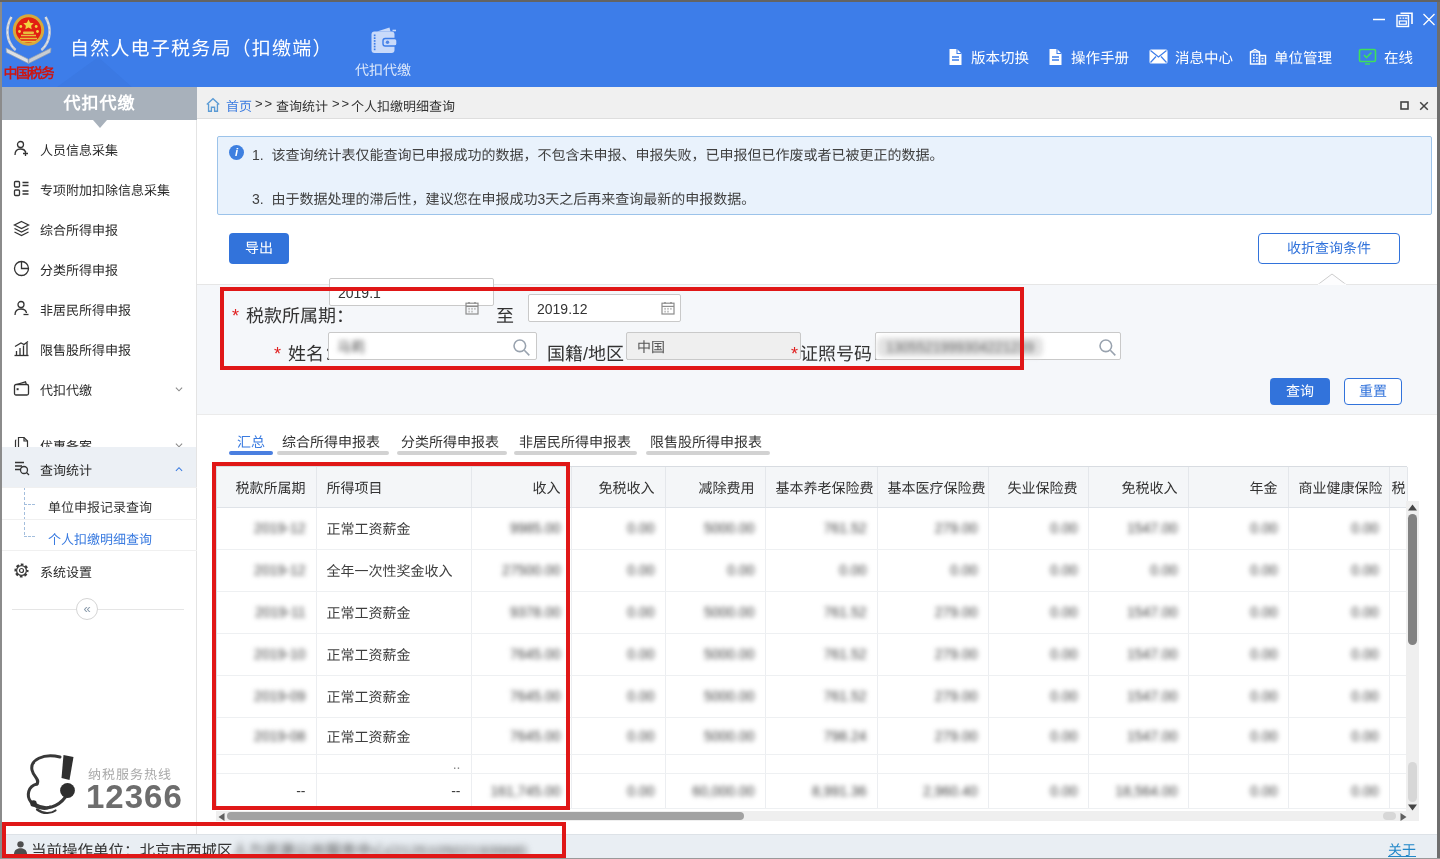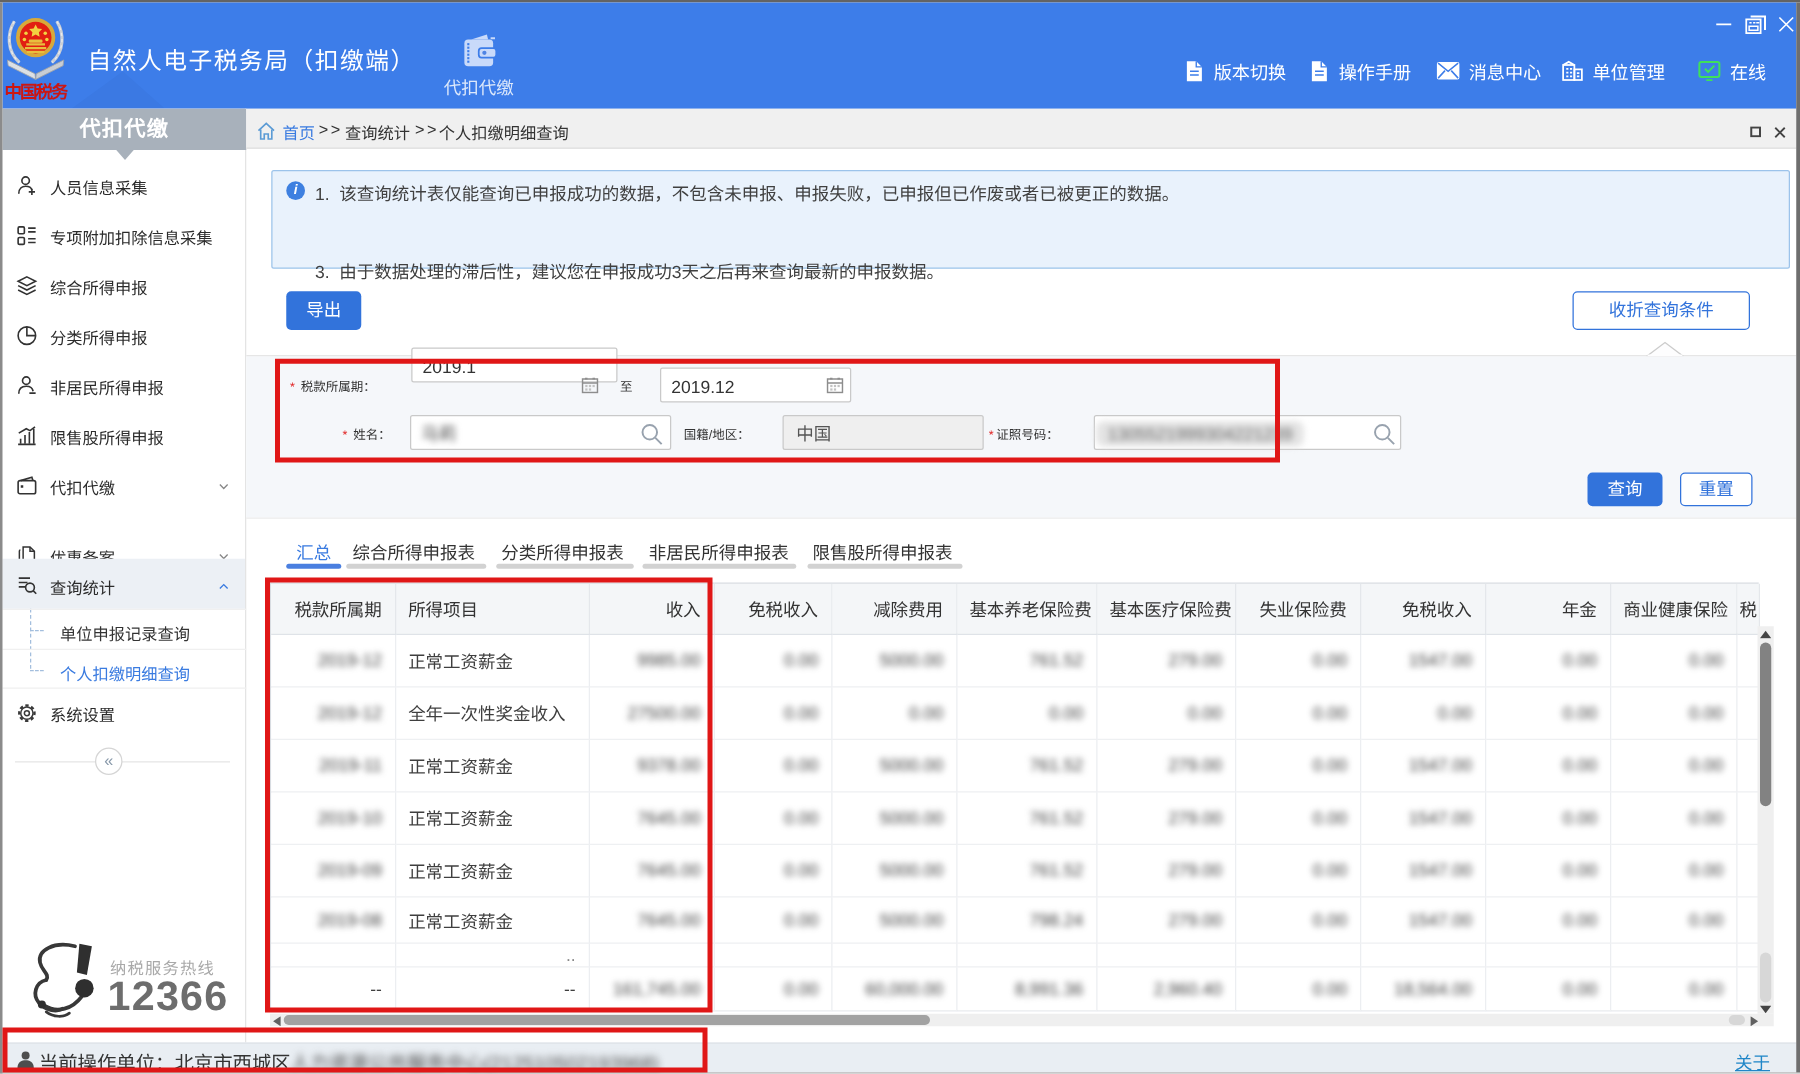--- a/index.html
+++ b/index.html
@@ -62,21 +62,21 @@
 .btn-line { background:#fff; color:#3273db; font-size:14px; border:1px solid #3273db; border-radius:4px; text-align:center; }
 #btn-export { left:229px; top:233px; width:60px; height:31px; line-height:31px; }
 #btn-fold { left:1258px; top:233px; width:142px; height:31px; line-height:29px; }
 #divider1 { left:197px; top:284px; width:1240px; height:1px; background:#e6e6e6; }
 #caret { left:1317px; top:273px; }
 #divider2 { left:197px; top:414px; width:1240px; height:1px; background:#ebebeb; }
 #btn-query { left:1270px; top:378px; width:60px; height:27px; line-height:27px; }
 #btn-reset { left:1344px; top:378px; width:58px; height:27px; line-height:25px; }
 
 
-.flabel { font-size:10px; color:#333; }
+.flabel { font-size:18px; color:#333; }
 .flabel .st { color:#e02020; margin-right:2px; }
 .finput { position:absolute; height:28px; line-height:28px; border:1px solid #c9c9c9; border-radius:2px; background:#fff; font-size:14px; color:#333; padding-left:8px; }
 .finput.dis { background:#efefef; color:#555; }
 .fic { position:absolute; }
 
 
 .tabtx { position:absolute; top:431px; font-size:14px; color:#333; }
 .tabtx.on { color:#3a7be0; }
 .tabun { position:absolute; top:451px; height:4px; border-radius:2px; background:#d2d2d2; }
 .tabun.on { background:#4a7fe0; }
@@ -346,21 +346,21 @@
         <rect x="1" y="1" width="7" height="7"></rect>
       </svg>
   <svg class="wbtn" style="left:1222px" width="10" height="10" viewBox="0 0 10 10" stroke="#444" stroke-width="1.5">
         <path d="M1.2 1.2 L8.8 8.8 M8.8 1.2 L1.2 8.8"></path>
       </svg>
 </div>
 
 <div class="abs" id="infobox">
   <div class="i">i</div>
   <div class="ln" style="top:7px">1.&nbsp; 该查询统计表仅能查询已申报成功的数据，不包含未申报、申报失败，已申报但已作废或者已被更正的数据。</div>
-  <div class="ln" style="top:69px">3.&nbsp; 由于数据处理的滞后性，建议您在申报成功3天之后再来查询最新的申报数据。</div>
+  <div class="ln" style="top:51px">3.&nbsp; 由于数据处理的滞后性，建议您在申报成功3天之后再来查询最新的申报数据。</div>
 </div>
 
 <div class="abs" style="left:197px;top:285px;width:1240px;height:129px;background:#f5f7fa"></div>
 <div class="abs btn-blue" id="btn-export">导出</div>
 <div class="abs btn-line" id="btn-fold">收折查询条件</div>
 <div class="abs" id="divider1"></div>
 <svg class="abs" id="caret" width="30" height="12" viewBox="0 0 30 12">
       <polygon points="15,1 29,11.5 1,11.5" fill="#fdfdfe" stroke="#ccc" stroke-width="1"></polygon>
       <rect x="1" y="10.6" width="28" height="1.4" fill="#fdfdfe"></rect>
     </svg>
@@ -394,21 +394,21 @@
       </g>
     </svg>
 
 <div class="abs flabel" style="left:274px;top:339px"><span class="st">*</span> 姓名：</div>
 <div class="abs finput" style="left:328px;top:332px;width:209px"><span class="b" style="color:#4a4a4a">马莉</span></div>
 <svg class="abs fic" style="left:512px;top:338px" width="19" height="19" viewBox="0 0 17 17" fill="none" stroke="#98a2ae" stroke-width="1.4">
       <circle cx="7" cy="7" r="5.2"></circle>
       <path d="M11 11 L15.5 15.5"></path>
     </svg>
 <div class="abs flabel" style="left:547px;top:339px">国籍/地区：</div>
-<div class="abs finput dis" style="left:626px;top:332px;width:161px;padding-left:10px">中国</div>
+<div class="abs finput dis" style="left:626px;top:332px;width:175px;padding-left:10px">中国</div>
 <div class="abs flabel" style="left:791px;top:339px"><span class="st">*</span>证照号码：</div>
 <div class="abs finput" style="left:875px;top:332px;width:246px;padding-left:0"><span class="b" style="color:#666;background:#e3e3e3;border-radius:6px;padding:2px 9px;margin-left:1px">1305521999304221239</span></div>
 <svg class="abs fic" style="left:1098px;top:338px" width="19" height="19" viewBox="0 0 17 17" fill="none" stroke="#98a2ae" stroke-width="1.4">
       <circle cx="7" cy="7" r="5.2"></circle>
       <path d="M11 11 L15.5 15.5"></path>
     </svg>
 
 <div class="abs btn-blue" id="btn-query">查询</div>
 <div class="abs btn-line" id="btn-reset">重置</div>
 <div class="abs" id="divider2"></div>

